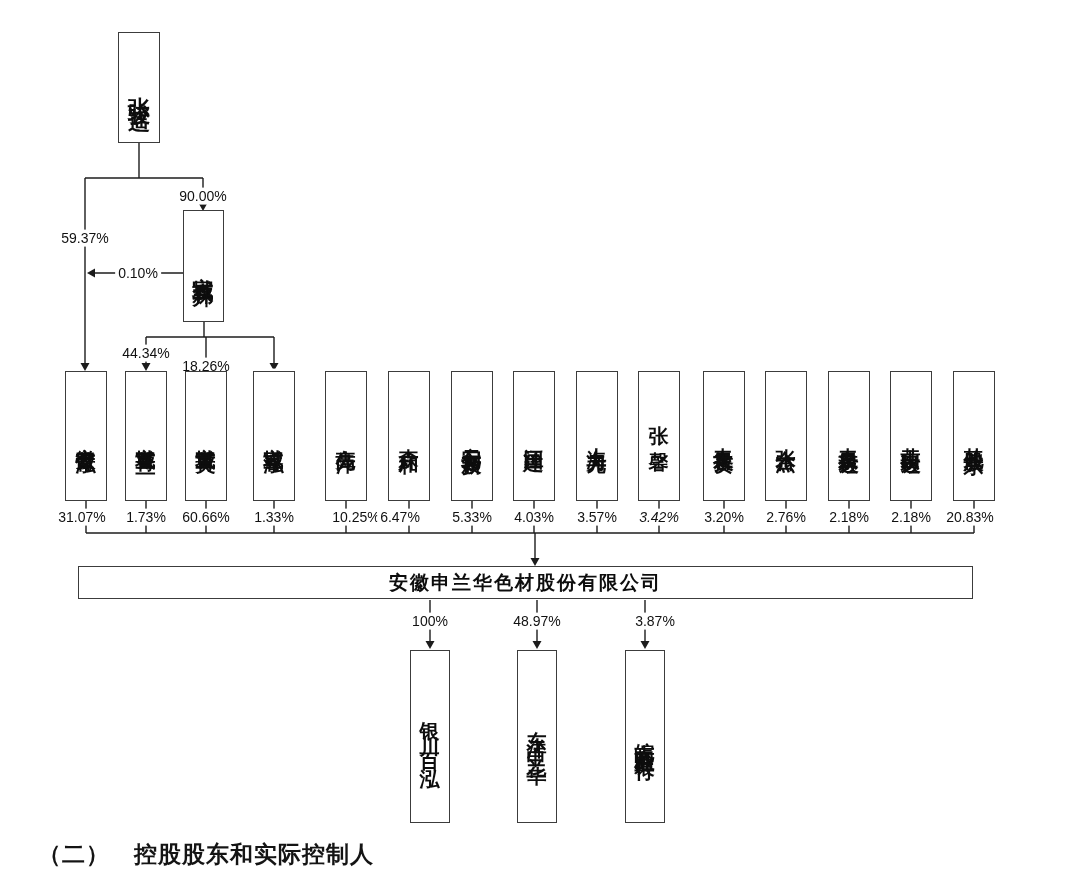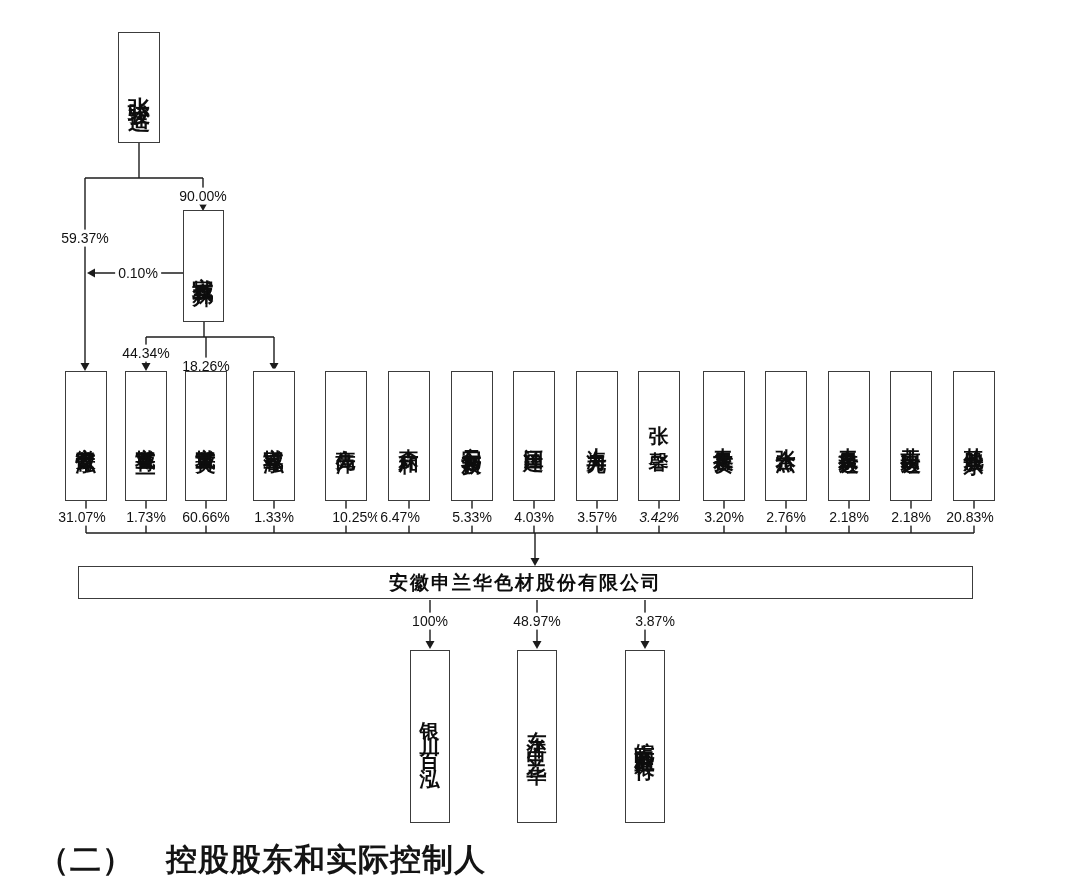--- a/index.html
+++ b/index.html
@@ -40,21 +40,21 @@
     border:1.7px solid #3c3c3c; background:#fff;
     display:flex; align-items:center; justify-content:center;
   }
   .company span {
     font-weight:700; font-size:19px; letter-spacing:2px; color:#0d0d0d;
   }
 
   .footer-heading {
     position:absolute; left:38px; top:839px;
     font-family:Liberation Serif, serif;
-    font-weight:700; font-size:31px; color:#141414; letter-spacing:1px;
+    font-weight:700; font-size:23px; color:#141414; letter-spacing:1px;
     white-space:nowrap;
   }
 </style>
 </head>
 <body>
 
 <div class="stage">
 
   <svg class="wires" viewBox="0 0 1070 886" xmlns="http://www.w3.org/2000/svg">
     <g stroke="#1c1c1c" stroke-width="1.4" fill="none">

